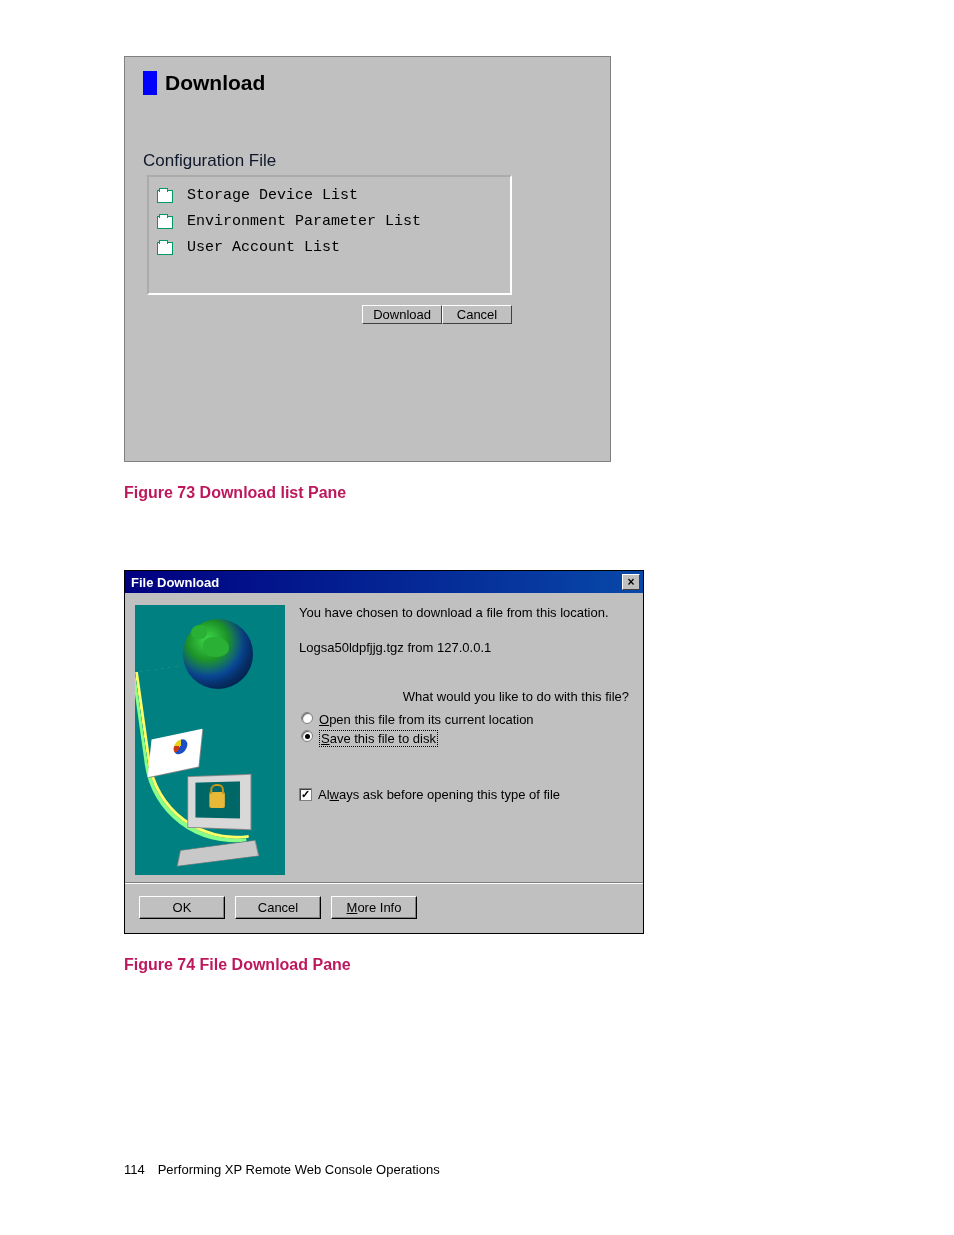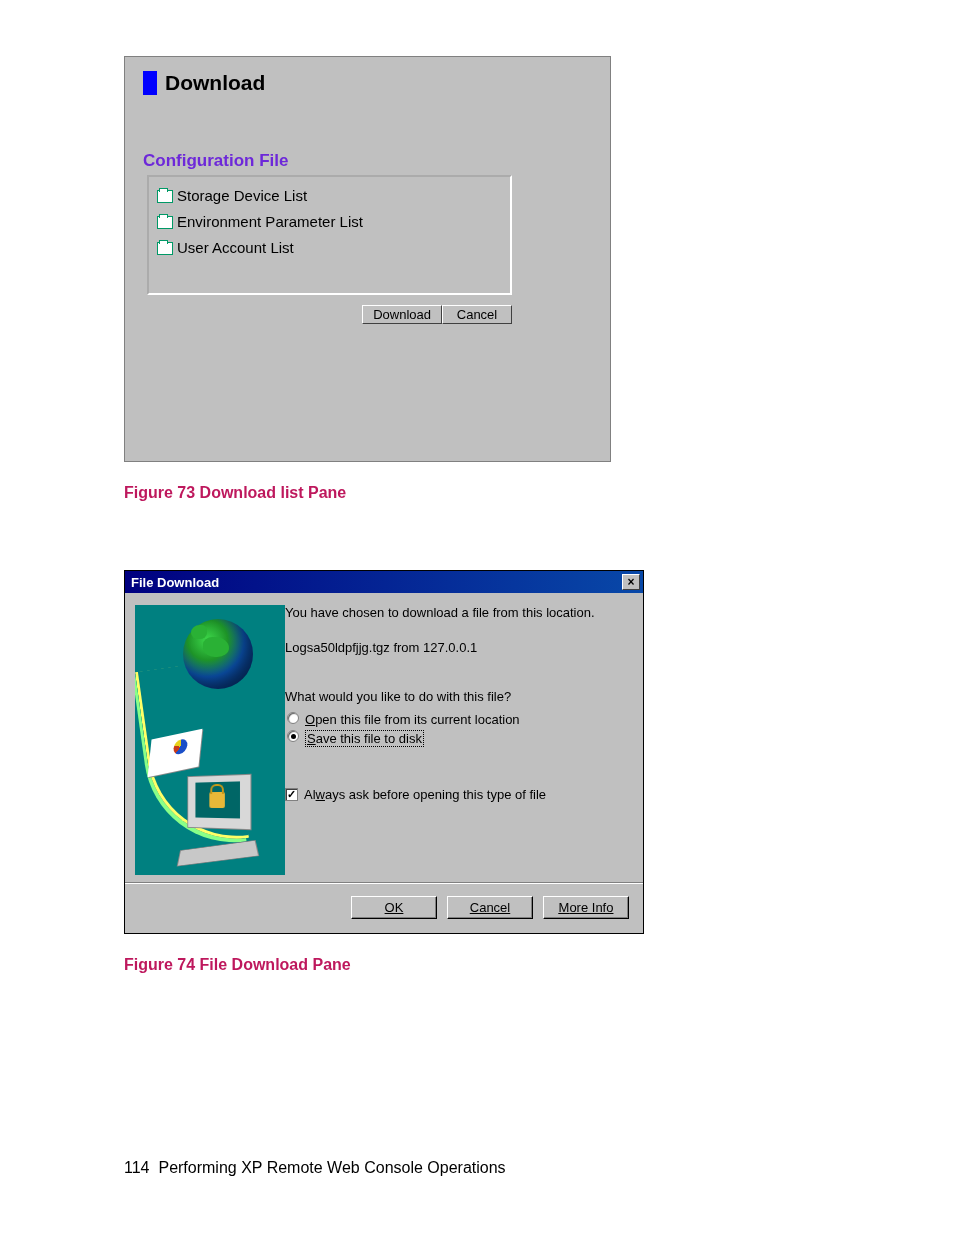--- a/index.html
+++ b/index.html
@@ -4,66 +4,66 @@
 <style>
 * { box-sizing: border-box; margin: 0; padding: 0; }
 body { width: 954px; height: 1235px; background: #fff; font-family: Arial, sans-serif; position: relative; }
 .page { padding: 56px 0 0 124px; width: 765px; }
 
 
 .pane1 { width: 487px; height: 406px; background: #c0c0c0; border: 1px solid #808080; padding: 14px 12px; }
 .pane1-header { display: flex; align-items: center; gap: 8px; margin-bottom: 56px; margin-left: 6px; }
 .blue-square { width: 14px; height: 24px; background: #0000ff; }
 .pane1-title { font-size: 21px; font-weight: bold; font-family: Arial, sans-serif; color: #000; }
-.section-label { font-size: 17px; font-weight: bold; color: #6d28d9; margin-left: 6px; margin-bottom: 4px; }
+.section-label { font-size: 17px; font-weight: normal; color: #0f172a; margin-left: 6px; margin-bottom: 4px; }
 .config-box { width: 365px; height: 120px; background: #c0c0c0; border: 2px inset #fff; margin-left: 10px; padding: 6px 8px; }
-.config-item { display: flex; align-items: center; gap: 6px; font-size: 15px; color: #000; line-height: 26px; font-family: Liberation Sans, sans-serif; }
+.config-item { display: flex; align-items: center; gap: 16px; font-size: 15px; color: #000; line-height: 26px; font-family: Liberation Mono, monospace; }
 .file-icon { width: 14px; height: 12px; display: inline-block; position: relative; }
 .file-icon::before { content: ""; display: block; width: 14px; height: 11px; border: 1.3px solid #009966; background: #fff; }
 .file-icon::after { content: ""; position: absolute; top: -2px; left: 2px; width: 7px; height: 3px; background: #fff; border: 1.3px solid #009966; border-bottom: none; }
 .btn-row { display: flex; justify-content: flex-end; gap: 0; margin-top: 10px; margin-right: 86px; }
 .gray-btn { font-size: 13px; font-family: "Microsoft Sans Serif", Arial, sans-serif; padding: 1px 10px; background: #c0c0c0; border-top: 1px solid #fff; border-left: 1px solid #fff; border-right: 1px solid #404040; border-bottom: 1px solid #404040; cursor: pointer; min-width: 70px; text-align: center; }
 
 .caption { color: #be185d; font-weight: bold; font-size: 16px; margin-top: 22px; font-family: Arial, sans-serif; }
 
 
 .dialog { width: 520px; background: #c0c0c0; border: 1px solid #000; margin-top: 68px; font-family: "Microsoft Sans Serif", Tahoma, sans-serif; font-size: 13px; }
 .titlebar { background: linear-gradient(to right, #000080, #0848a8); color: #fff; font-weight: bold; font-size: 13px; padding: 3px 3px 3px 6px; display: flex; justify-content: space-between; align-items: flex-end; }
 .close-btn { width: 18px; height: 16px; background: #c0c0c0; border-top: 1px solid #fff; border-left: 1px solid #fff; border-right: 1px solid #404040; border-bottom: 1px solid #404040; color: #000; font-weight: bold; font-size: 12px; display: flex; align-items: center; justify-content: center; cursor: pointer; font-family: Arial; }
-.dialog-body { display: flex; padding: 12px 14px 8px 10px; }
+.dialog-body { display: flex; padding: 12px 14px 8px 10px; gap: 14px; }
 .illustration { width: 150px; height: 270px; background: #008080; position: relative; overflow: hidden; }
 .globe { width: 70px; height: 70px; border-radius: 50%; background: radial-gradient(circle at 35% 30%, #3dd84a 0%, #1e9428 30%, #0b4fa8 55%, #062a66 100%); position: absolute; top: 14px; left: 48px; box-shadow: inset -8px -8px 14px rgba(0,0,0,0.4); }
 .globe-land { position: absolute; width: 26px; height: 20px; background: #2ab135; top: 32px; left: 68px; border-radius: 40% 60% 50% 50%; }
 .globe-land2 { position: absolute; width: 16px; height: 14px; background: #2ab135; top: 20px; left: 56px; border-radius: 60% 40% 50% 50%; }
 .curve { position: absolute; width: 90px; height: 180px; border: 3px solid #ffff66; border-right: none; border-top: none; border-radius: 0 0 0 100px; top: 60px; left: 12px; transform: rotate(-8deg); box-shadow: -3px 3px 0 #88ff88; }
 .doc { position: absolute; width: 52px; height: 36px; background: #fff; transform: rotate(-12deg) skewX(-18deg); top: 130px; left: 14px; box-shadow: 1px 1px 0 #888; }
 .doc::after { content: ""; position: absolute; width: 14px; height: 14px; border-radius: 50%; background: conic-gradient(#1a4fc8 0 60%, #c83a1a 60% 80%, #e8d21a 80% 100%); top: 6px; left: 24px; }
 .computer { position: absolute; bottom: 10px; left: 40px; width: 88px; height: 90px; }
 .monitor { width: 66px; height: 54px; background: #d8d8d8; border: 1px solid #888; position: absolute; top: 0; left: 10px; transform: perspective(180px) rotateY(-14deg); }
 .screen { width: 46px; height: 36px; background: #006666; position: absolute; top: 6px; left: 8px; display: flex; align-items: center; justify-content: center; }
 .lock { width: 16px; height: 16px; background: #e8b838; border-radius: 2px; position: relative; }
 .lock::before { content: ""; position: absolute; width: 10px; height: 8px; border: 2px solid #c89818; border-bottom: none; border-radius: 6px 6px 0 0; top: -8px; left: 1px; }
 .cpu { width: 80px; height: 24px; background: #c8c8c8; border: 1px solid #888; position: absolute; bottom: 0; left: 2px; transform: perspective(200px) rotateX(48deg) rotateY(-10deg); }
 
 .dialog-text { flex: 1; color: #000; }
 .text-line { margin-bottom: 20px; }
 .text-line2 { margin-bottom: 34px; }
-.question { margin-bottom: 8px; }
+.question { margin-bottom: 8px; text-align: right; }
 .radio-row { display: flex; align-items: flex-start; gap: 6px; margin-bottom: 3px; margin-left: 2px; }
 .radio { width: 12px; height: 12px; border-radius: 50%; background: #fff; border: 1px solid #808080; box-shadow: inset 1px 1px 1px #606060; display: flex; align-items: center; justify-content: center; cursor: pointer; }
 .radio.checked::after { content: ""; width: 5px; height: 5px; background: #000; border-radius: 50%; }
 .underline-w { text-decoration: underline; }
 .dotted-box { border: 1px dotted #000; padding: 0 1px; }
 .check-row { display: flex; align-items: center; gap: 6px; margin-top: 40px; margin-left: 0px; }
 .checkbox { width: 13px; height: 13px; background: #fff; border: 1px solid #808080; box-shadow: inset 1px 1px 0 #404040; display: flex; align-items: center; justify-content: center; cursor: pointer; font-size: 11px; font-weight: bold; color: #000; line-height: 1; }
 
-.dialog-buttons { border-top: 1px solid #fff; box-shadow: 0 -1px 0 #808080; padding: 12px 14px 14px; display: flex; justify-content: flex-end; gap: 10px; text-decoration: underline; }
+.dialog-buttons { border-top: 1px solid #fff; box-shadow: 0 -1px 0 #808080; padding: 12px 14px 14px; display: flex; gap: 10px; }
 .dlg-btn { width: 86px; padding: 3px 0; background: #c0c0c0; border-top: 1px solid #fff; border-left: 1px solid #fff; border-right: 1.4px solid #000; border-bottom: 1.4px solid #000; box-shadow: inset -1px -1px 0 #808080; cursor: pointer; text-align: center; font-size: 13px; font-family: "Microsoft Sans Serif", sans-serif; }
 
-.footer { position: absolute; bottom: 58px; left: 124px; font-size: 16px; color: #000; font-family: Arial, sans-serif; }
+.footer { position: absolute; bottom: 58px; left: 124px; font-size: 13px; color: #000; font-family: Arial, sans-serif; }
 .page-num { display: inline-block; width: 30px; }
 </style>
 </head>
 <body>
 
 <div class="page">
 
   <div class="pane1">
     <div class="pane1-header">
       <div class="blue-square"></div>

